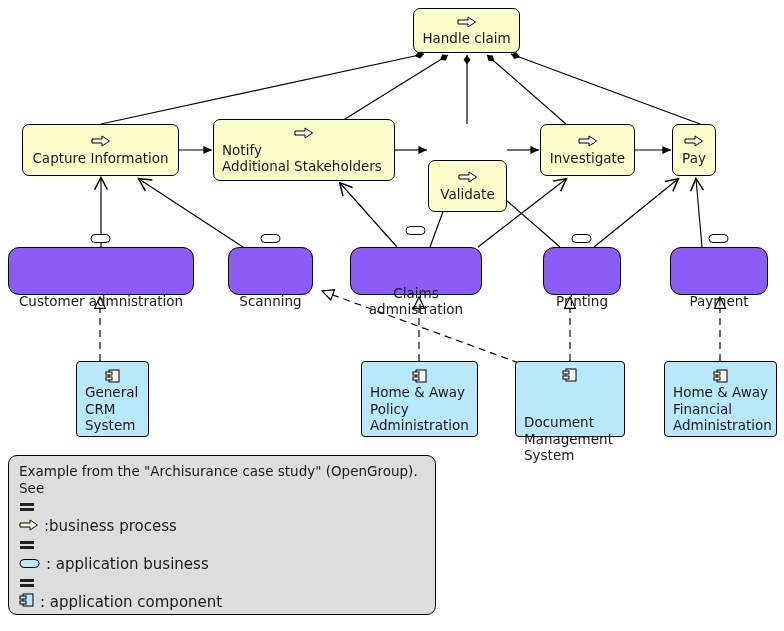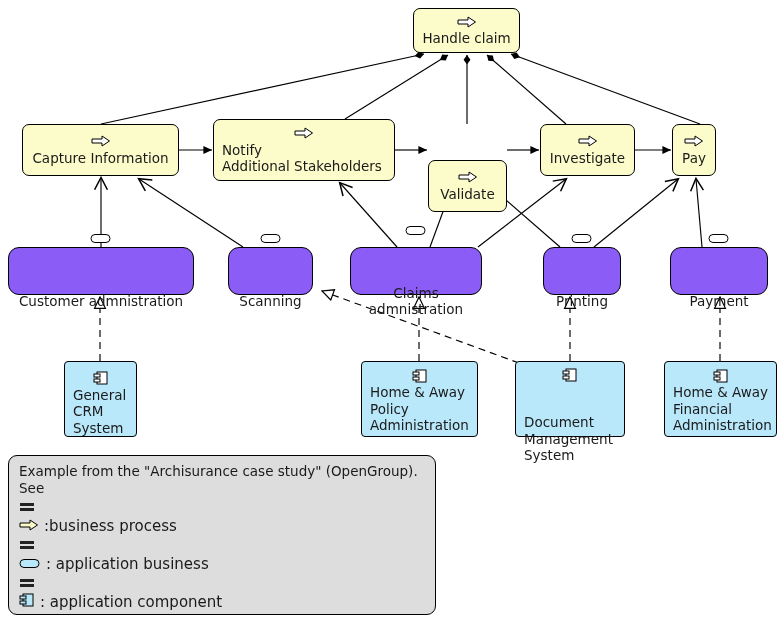--- a/index.html
+++ b/index.html
@@ -233,21 +233,21 @@
 
   <div class="node service" style="left:670px;top:247px;width:98px;height:48px;">
     <div class="icon-row">
       <svg width="22" height="11" viewBox="0 0 22 11" aria-hidden="true">
         <rect x="1" y="1.5" width="19" height="8" rx="4" ry="4" fill="#ffffff" stroke="#000" stroke-width="1"></rect>
       </svg>
     </div>
     <div class="label center">Payment</div>
   </div>
 
-  <div class="node component" style="left:64px;top:361px;width:73px;height:76px;justify-content:flex-end;padding-top:6px;">
+  <div class="node component" style="left:76px;top:361px;width:73px;height:76px;justify-content:flex-start;padding-top:6px;">
     <div class="icon-row">
       <svg width="16" height="14" viewBox="0 0 16 14" aria-hidden="true">
         <rect x="4" y="1" width="10" height="12" fill="#ffffff" stroke="#000" stroke-width="1"></rect>
         <rect x="1" y="3" width="6" height="3" fill="#ffffff" stroke="#000" stroke-width="1"></rect>
         <rect x="1" y="8" width="6" height="3" fill="#ffffff" stroke="#000" stroke-width="1"></rect>
       </svg>
     </div>
     <div class="label left">General
 CRM
 System</div>

